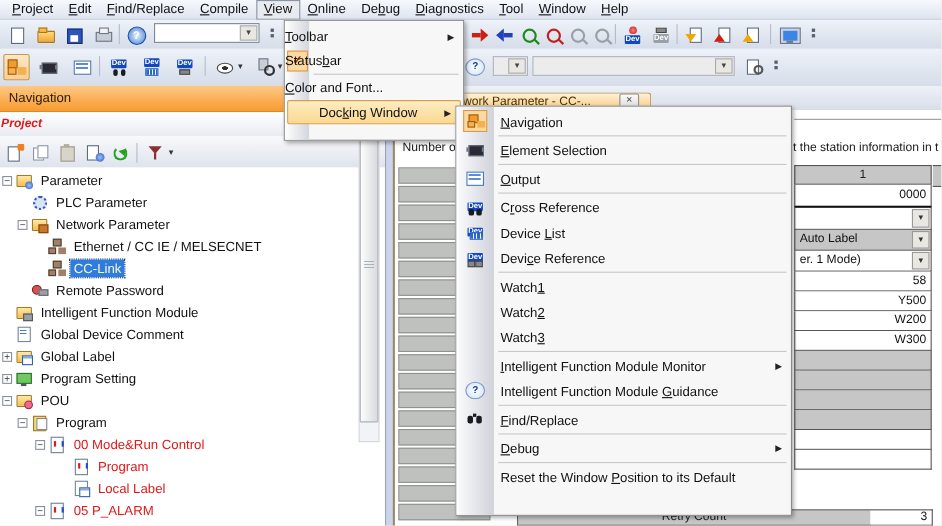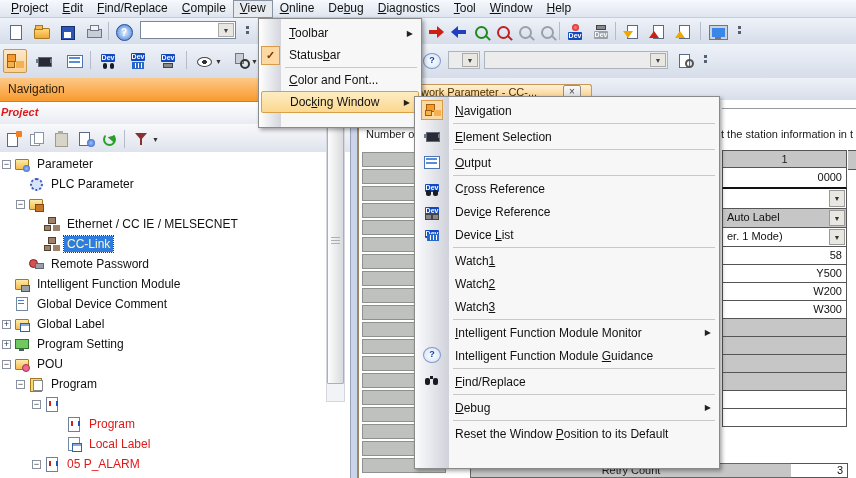--- a/index.html
+++ b/index.html
@@ -230,21 +230,21 @@
   
   #viewmenu{position:absolute;left:258px;top:18px;width:162px;height:101px;background:#f7f7f7;
      border:1px solid #8a8a8a;box-shadow:2px 2px 4px rgba(0,0,0,.35);padding:3px 0 4px;z-index:100}
   #viewmenu::before{content:"";position:absolute;left:0;top:0;bottom:0;width:22px;
      background:linear-gradient(90deg,#ffffff,#d4d6de)}
   .vm-row{position:relative;height:22px;display:flex;align-items:center}
   .vm-check{position:absolute;left:2px;top:2px;width:17px;height:17px;background:#fcd9a2;
      border:1px solid #d89c48;color:#7a3808;font-weight:bold;font-size:11px;line-height:16px;
      text-align:center;visibility:hidden}
   .vm-row.checked .vm-check{visibility:visible}
-  .vm-txt{position:relative;margin-left:30px;white-space:nowrap}
+  .vm-txt{position:relative;white-space:nowrap}
   .vm-arr{position:absolute;right:8px;font-size:8px;color:#222;visibility:hidden}
   .vm-row.submenu .vm-arr{visibility:visible}
   .vm-row.highlight{margin:0 2px;height:22px;background:linear-gradient(#fdecc3,#fbd88f);
      border:1px solid #d8a048;border-radius:2px;box-sizing:border-box}
   .vm-row.highlight .vm-txt{margin-left:28px}
   .vm-row.sep{height:3px}
   .vm-row.sep::after{content:"";position:absolute;left:26px;right:4px;top:1px;border-top:1px solid #c8c8c8}
   
   #submenu{position:absolute;left:414px;top:96px;width:306px;height:373px;background:#f7f7f7;
      border:1px solid #8a8a8a;box-shadow:2px 2px 4px rgba(0,0,0,.35);padding:2px 0;z-index:110;
@@ -478,20 +478,21 @@
 
         <div class="trow lv1">
           <span class="texp"></span>
           <span class="tic ic-plc-parameter"></span>
           <span class="tlab">PLC Parameter</span>
         </div>
 
         <div class="trow lv1 has-exp">
           <span class="texp">−</span>
           <span class="tic ic-network-parameter"></span>
+          <span class="tlab">Network Parameter</span>
         </div>
 
         <div class="trow lv2">
           <span class="texp"></span>
           <span class="tic ic-network-item"></span>
           <span class="tlab">Ethernet / CC IE / MELSECNET</span>
         </div>
 
         <div class="trow lv2 selected">
           <span class="texp"></span>
@@ -537,20 +538,21 @@
 
         <div class="trow lv1 has-exp">
           <span class="texp">−</span>
           <span class="tic ic-program-folder"></span>
           <span class="tlab">Program</span>
         </div>
 
         <div class="trow lv2 has-exp red">
           <span class="texp">−</span>
           <span class="tic ic-program-item"></span>
+          <span class="tlab">00 Mode&amp;Run Control</span>
         </div>
 
         <div class="trow lv3 red">
           <span class="texp"></span>
           <span class="tic ic-program-leaf"></span>
           <span class="tlab">Program</span>
         </div>
 
         <div class="trow lv3 red">
           <span class="texp"></span>
@@ -715,35 +717,35 @@
 
       <div class="sm-row item">
         <span class="sm-ic ic-cross-reference">
           <i class="dev-mini">Dev</i>
         </span>
         <span class="sm-txt"><span>C</span><u>r</u><span>oss Reference</span></span>
 
       </div>
 
       <div class="sm-row item">
+        <span class="sm-ic ic-device-list">
+          <i class="dev-mini">Dev</i>
+        </span>
+        <span class="sm-txt"><span>Device </span><u>L</u><span>ist</span></span>
+
+      </div>
+
+      <div class="sm-row item">
         <span class="sm-ic ic-device-reference">
           <i class="dev-mini">Dev</i>
         </span>
         <span class="sm-txt"><span>Devi</span><u>c</u><span>e Reference</span></span>
 
       </div>
 
-      <div class="sm-row item">
-        <span class="sm-ic ic-device-list">
-          <i class="dev-mini">Dev</i>
-        </span>
-        <span class="sm-txt"><span>Device </span><u>L</u><span>ist</span></span>
-
-      </div>
-
       <div class="sm-row sep">
         <span class="sm-ic"></span>
         <span class="sm-txt"><span></span><u></u><span></span></span>
 
       </div>
 
       <div class="sm-row item">
         <span class="sm-ic"></span>
         <span class="sm-txt"><span>Watch</span><u>1</u><span></span></span>
 

